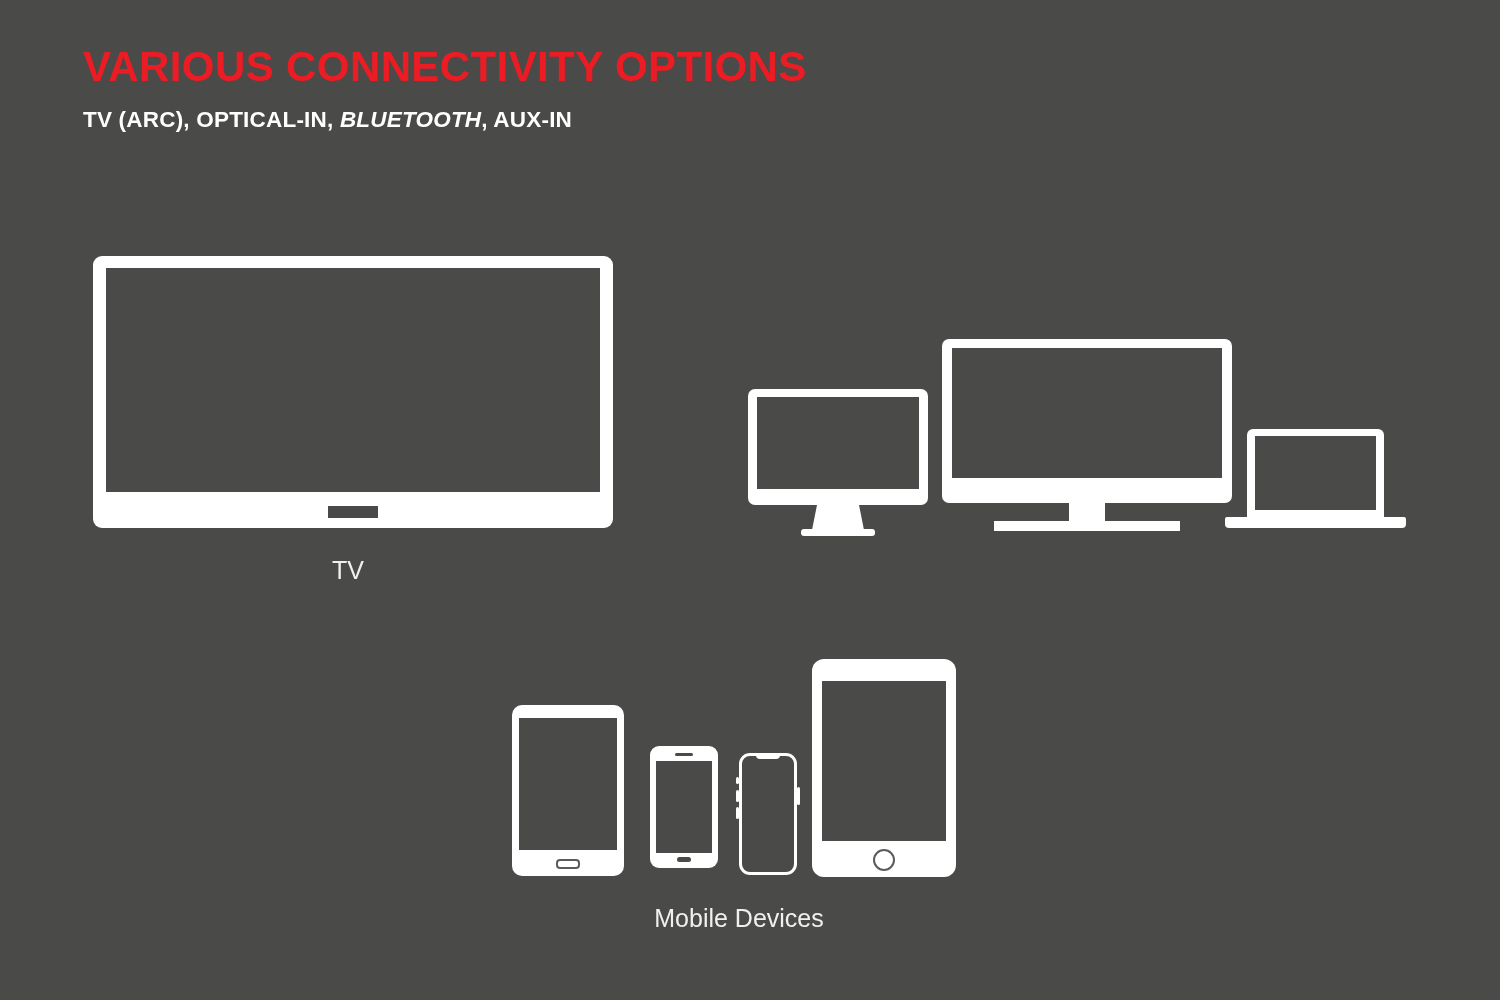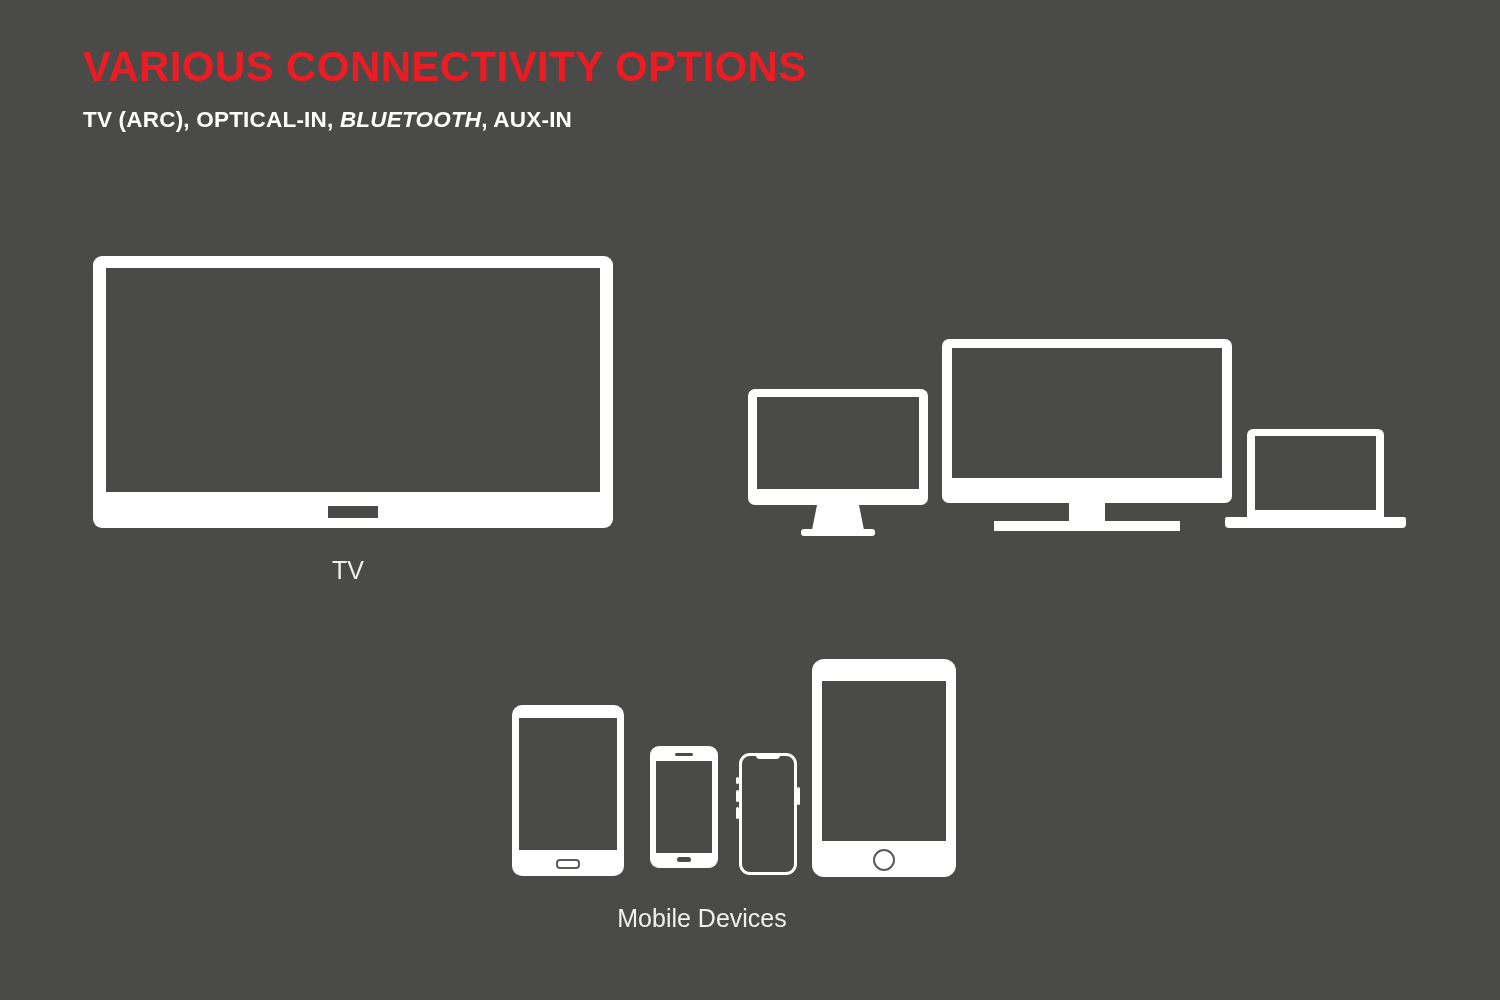--- a/index.html
+++ b/index.html
@@ -192,15 +192,15 @@
   </div>
 
   <div class="group" style="left:812px; top:659px;">
     <div style="position:relative; width:144px; height:218px;">
       <div class="dev w" id="t2-body"></div>
       <div class="dev s" id="t2-screen"></div>
       <div class="dev" id="t2-home"></div>
     </div>
   </div>
 
-  <div class="caption" style="left:702px; top:904px;">Mobile Devices</div>
+  <div class="caption" style="left:739px; top:904px;">Mobile Devices</div>
 
 </div>
 
 </body></html>

